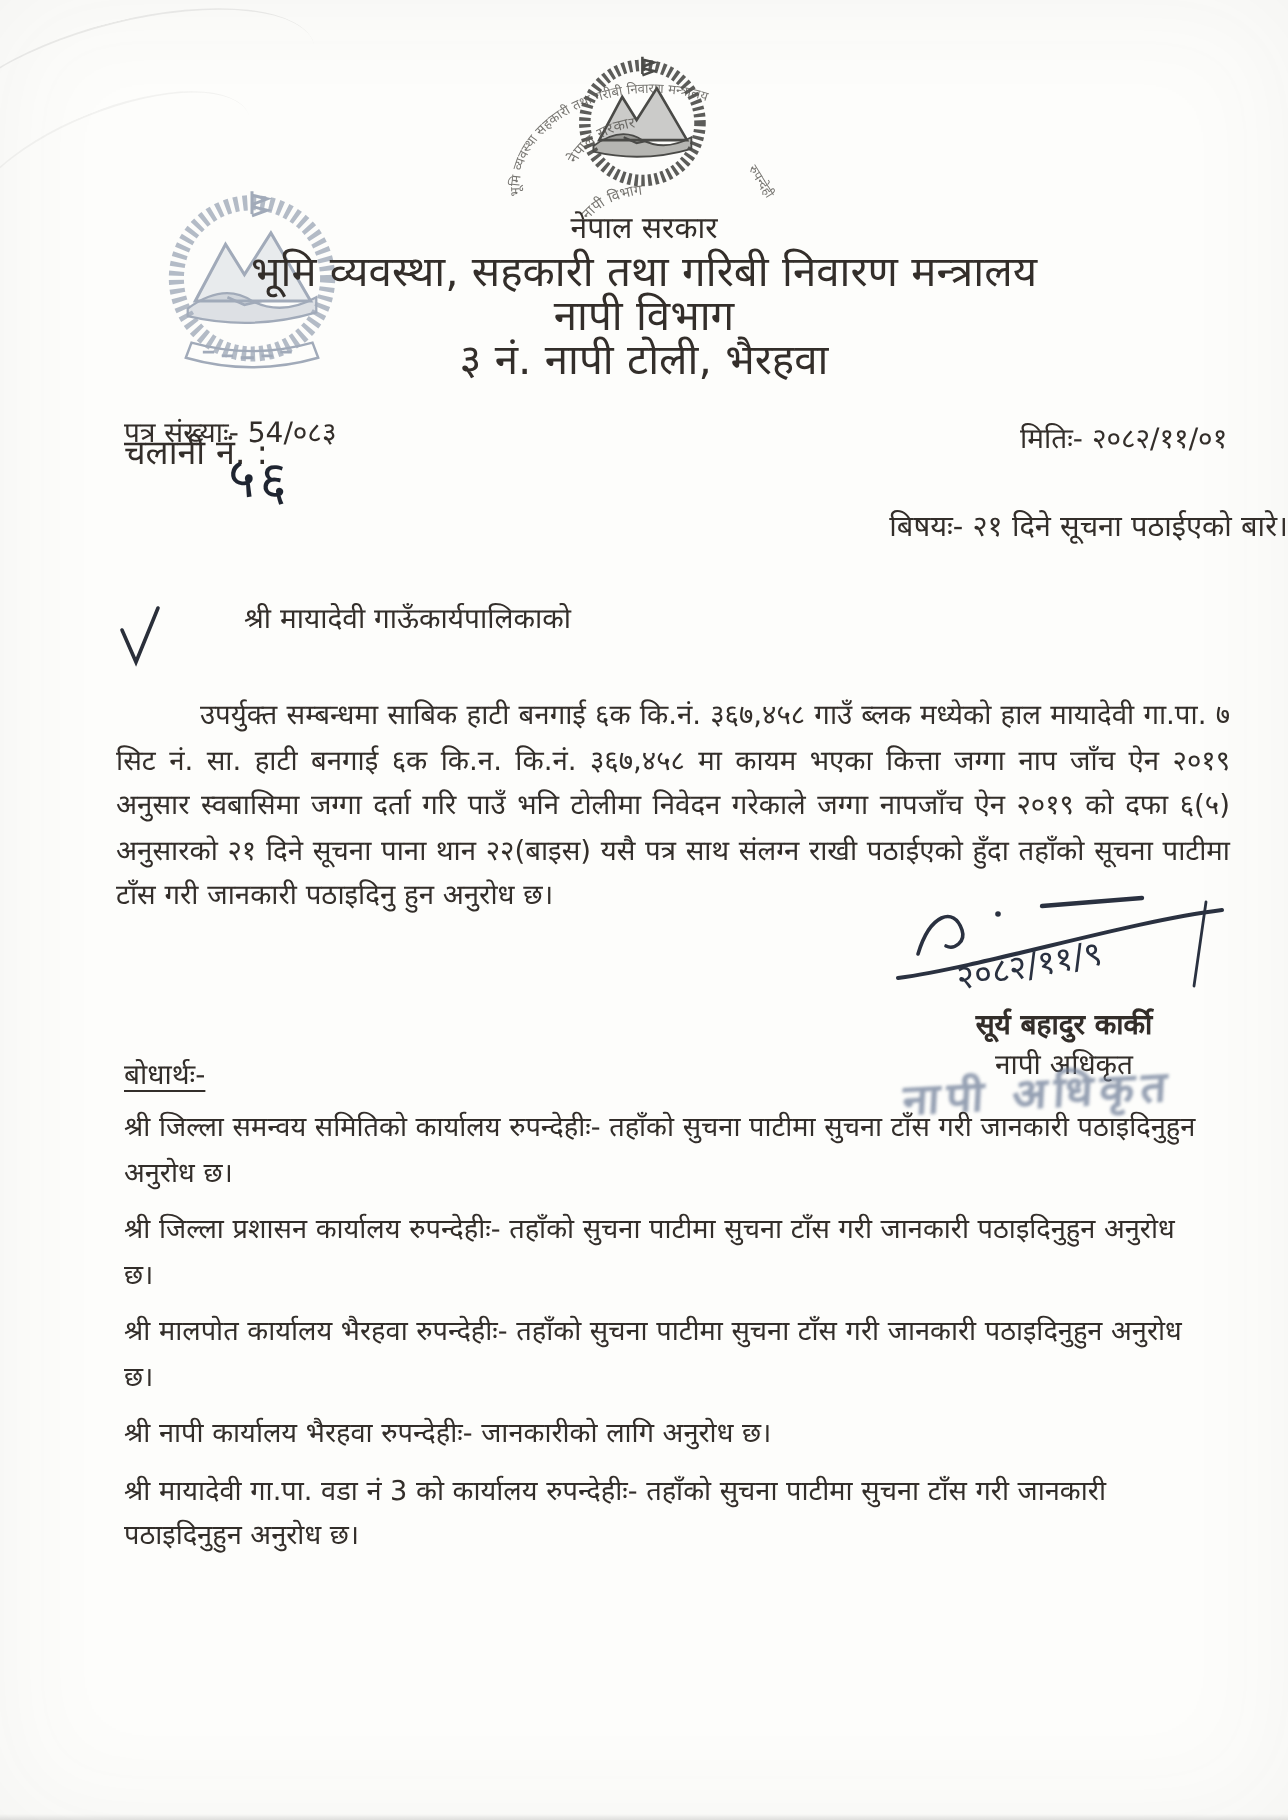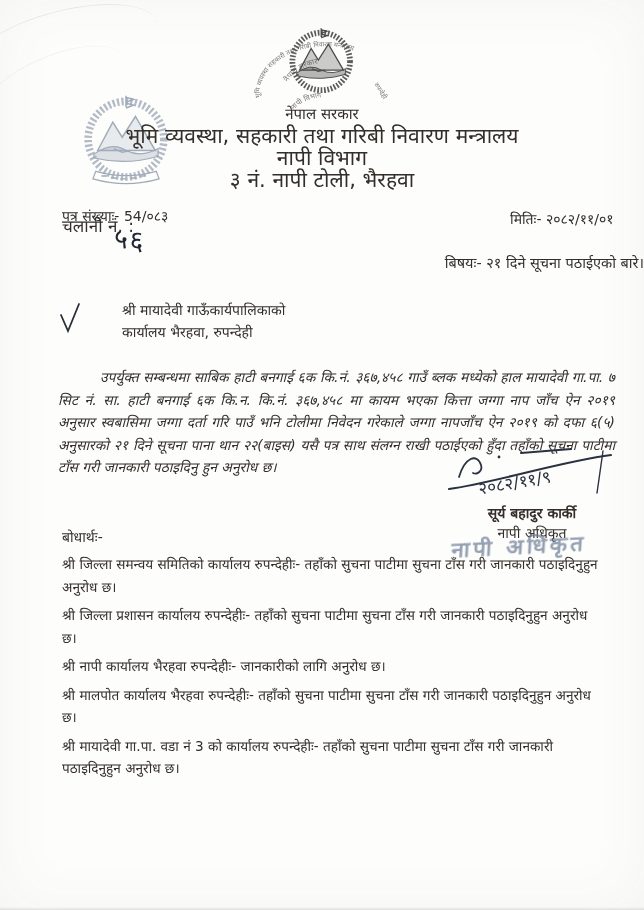--- a/index.html
+++ b/index.html
@@ -37,38 +37,38 @@
     font-size:27px;color:#1f2531;transform:rotate(5deg);
     letter-spacing:2px;
   }
 
   .subject{position:absolute;left:136px;right:0;top:252px;text-align:right;font-size:14.5px;}
 
   .addressee{position:absolute;left:80px;top:299px;font-size:14px;line-height:22px;margin-left:42px;}
   .tickmark{position:absolute;left:58px;top:301px;width:24px;height:34px;color:#2a2f3a;}
 
   .body-par{
-    position:absolute;left:58px;width:557px;top:366px;
-    font-size:13.8px;line-height:22.6px;text-align:justify;text-indent:42px;font-style:italic;
+    position:absolute;left:58px;width:557px;top:347px;
+    font-size:13.8px;line-height:22.6px;text-align:justify;text-indent:42px;
   }
 
   .sig-block{position:absolute;right:14px;top:443px;width:196px;text-align:center;}
   .sig-scribble{width:178px;height:56px;color:#2a3140;}
   .sig-name{font-size:14px;line-height:20px;font-weight:bold;}
   .sig-title{font-size:14px;line-height:21px;}
   .officer-stamp{
     position:absolute;right:20px;top:532px;width:210px;text-align:center;
     font-size:21px;font-weight:bold;color:#6e7d97;opacity:.72;
     filter:blur(.7px);
     transform:rotate(-3deg) skewX(-6deg) scaleX(1.08);
     letter-spacing:3px;white-space:nowrap;
   }
 
   .cc{position:absolute;left:62px;right:38px;top:527px;font-size:13.6px;}
-  .cc-head{display:inline-block;text-underline-offset:3px;font-size:14px;margin-bottom:7px;}
+  .cc-head{display:inline-block;text-decoration:underline;text-underline-offset:3px;font-size:14px;margin-bottom:7px;}
   .cc-item{margin:0 0 6px 0;line-height:22.5px;}
 </style>
 </head>
 <body>
 
 <div class="page">
 
   <div class="crease c1"></div>
   <div class="crease c2"></div>
   <div class="bottom-edge"></div>
@@ -126,21 +126,20 @@
   </div>
   <div class="chalani-hand">५६</div>
 
   <div class="subject">बिषयः- २१ दिने सूचना पठाईएको बारे।</div>
 
   <svg class="tickmark" viewBox="0 0 24 34">
     <path d="M3,14 L10,30 L21,3" fill="none" stroke="currentColor" stroke-width="1.8" stroke-linecap="round"></path>
   </svg>
   <div class="addressee">
     <div>श्री मायादेवी गाऊँकार्यपालिकाको</div>
-    <div>कार्यालय भैरहवा, रुपन्देही</div>
   </div>
 
   <div class="body-par">उपर्युक्त सम्बन्धमा साबिक हाटी बनगाई ६क कि.नं. ३६७,४५८ गाउँ ब्लक मध्येको हाल मायादेवी गा.पा. ७ सिट नं. सा. हाटी बनगाई ६क कि.न. कि.नं. ३६७,४५८ मा कायम भएका कित्ता जग्गा नाप जाँच ऐन २०१९ अनुसार स्वबासिमा जग्गा दर्ता गरि पाउँ भनि टोलीमा निवेदन गरेकाले जग्गा नापजाँच ऐन २०१९ को दफा ६(५) अनुसारको २१ दिने सूचना पाना थान २२(बाइस) यसै पत्र साथ संलग्न राखी पठाईएको हुँदा तहाँको सूचना पाटीमा टाँस गरी जानकारी पठाइदिनु हुन अनुरोध छ।</div>
 
   <div class="sig-block">
     <svg class="sig-scribble" viewBox="0 0 178 56">
       <g fill="none" stroke="currentColor" stroke-linecap="round">
         <path d="M16,34 C22,14 34,10 38,22 C40,28 34,32 30,30" stroke-width="1.8"></path>
         <circle cx="56" cy="14" r="1.4" fill="currentColor" stroke="none"></circle>
         <path d="M78,10 L128,6" stroke-width="2.2"></path>
@@ -151,18 +150,18 @@
     </svg>
     <div class="sig-name">सूर्य बहादुर कार्की</div>
     <div class="sig-title">नापी अधिकृत</div>
   </div>
   <div class="officer-stamp">नापी अधिकृत</div>
 
   <div class="cc">
     <span class="cc-head">बोधार्थः-</span>
     <p class="cc-item">श्री जिल्ला समन्वय समितिको कार्यालय रुपन्देहीः- तहाँको सुचना पाटीमा सुचना टाँस गरी जानकारी पठाइदिनुहुन अनुरोध छ।</p>
     <p class="cc-item">श्री जिल्ला प्रशासन कार्यालय रुपन्देहीः- तहाँको सुचना पाटीमा सुचना टाँस गरी जानकारी पठाइदिनुहुन अनुरोध छ।</p>
+    <p class="cc-item">श्री मालपोत कार्यालय भैरहवा रुपन्देहीः- तहाँको सुचना पाटीमा सुचना टाँस गरी जानकारी पठाइदिनुहुन अनुरोध छ।</p>
     <p class="cc-item">श्री नापी कार्यालय भैरहवा रुपन्देहीः- जानकारीको लागि अनुरोध छ।</p>
-    <p class="cc-item">श्री मालपोत कार्यालय भैरहवा रुपन्देहीः- तहाँको सुचना पाटीमा सुचना टाँस गरी जानकारी पठाइदिनुहुन अनुरोध छ।</p>
     <p class="cc-item">श्री मायादेवी गा.पा. वडा नं 3  को कार्यालय रुपन्देहीः- तहाँको सुचना पाटीमा सुचना टाँस गरी जानकारी पठाइदिनुहुन अनुरोध छ।</p>
   </div>
 
 </div>
 
 </body></html>

